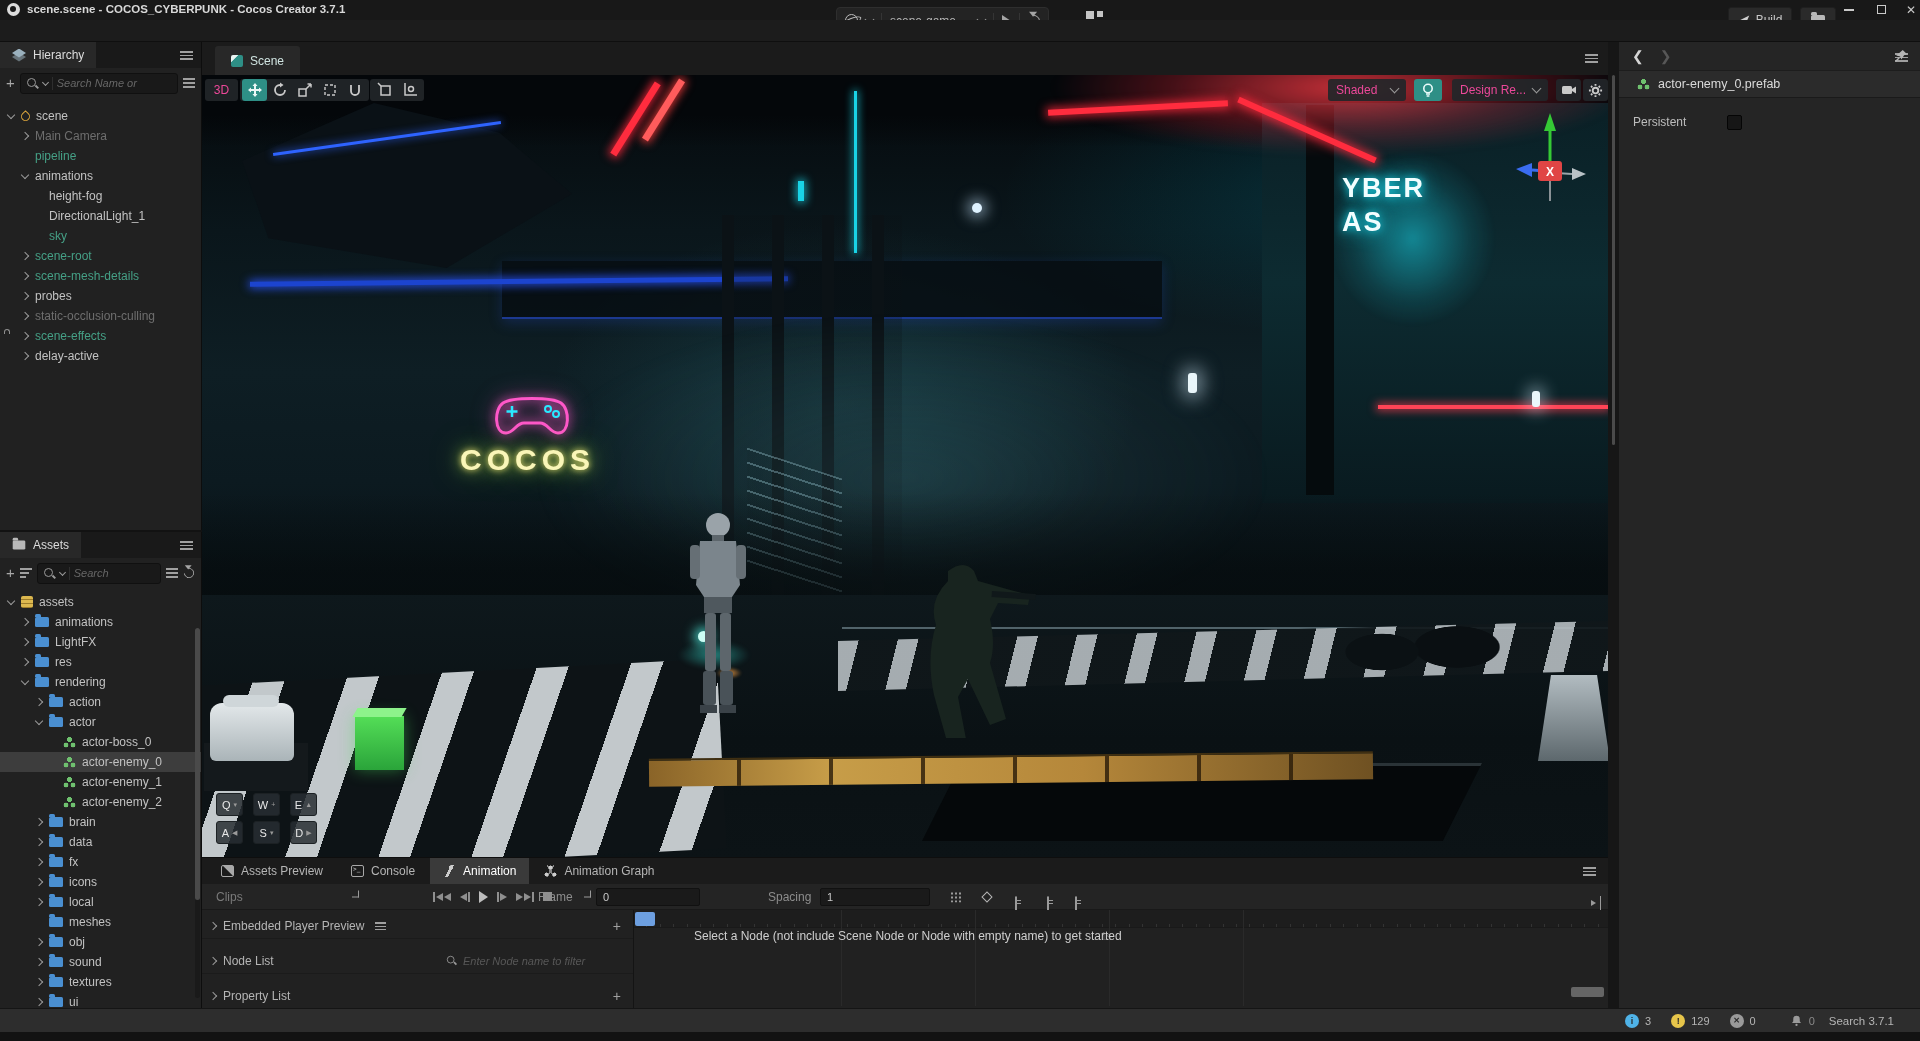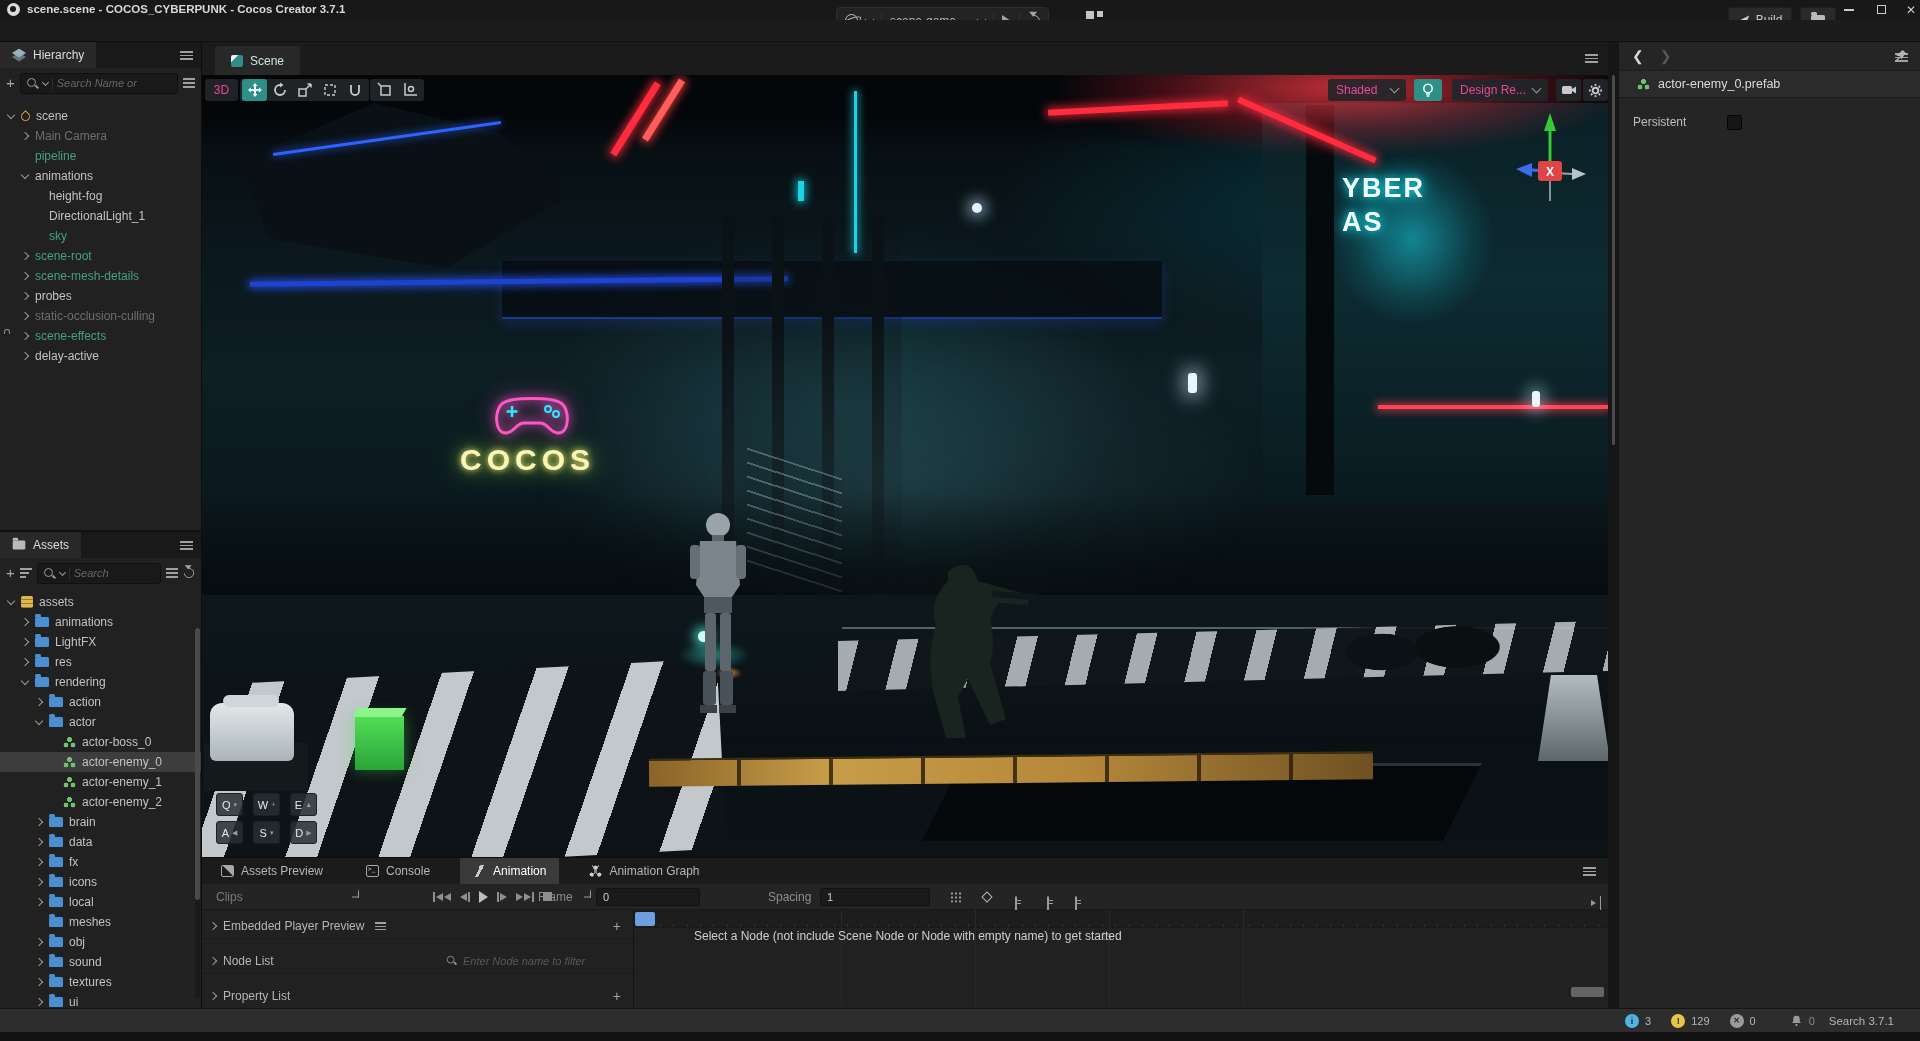--- a/index.html
+++ b/index.html
@@ -155,21 +155,21 @@
   .dd-design{left:1250px;top:4px;width:96px;height:22px;justify-content:space-between;padding:0 8px}
   .btn-cam{left:1354px;top:4px;width:25px;height:22px}
   .btn-gear{left:1381px;top:4px;width:25px;height:22px}
   .khrow{position:absolute;left:14px;display:flex;gap:10px}
   .khrow.r1{top:718px}.khrow.r2{top:746px}
   .key{width:27px;height:23px;background:rgba(40,46,50,.85);border:1px solid #1c2124;border-radius:3px;display:flex;align-items:center;justify-content:center;gap:3px;font-size:11px;color:#e8e8e8}
   .key .g{font-size:7px;color:#9a9a9a}
 
   
   .timeline{position:absolute;left:202px;top:857px;width:1406px;height:151px;background:#212121;border-top:1px solid #0e0e0e}
-  .tl-tabs{position:relative;height:26px;background:#1b1b1b;display:flex;align-items:stretch;padding-left:6px;gap:17px}
+  .tl-tabs{position:relative;height:26px;background:#1b1b1b;display:flex;align-items:stretch;padding-left:6px;gap:2px}
   .tl-tab{display:flex;align-items:center;gap:7px;padding:0 13px;color:#b5b5b5;font-size:12px}
   .tl-tab.active{background:#3a3a3a;color:#fff}
   .tabicon{width:13px;height:12px;flex:none}
   .t-preview .tabicon{border:1.4px solid #a8a8a8;border-radius:2px;background:linear-gradient(45deg,transparent 52%,#a8a8a8 53%)}
   .t-console .tabicon{border:1.4px solid #a8a8a8;border-radius:2px;position:relative}
   .t-console .tabicon::after{content:'>_';position:absolute;left:1px;top:0px;font:bold 6px/1 "DejaVu Sans Mono",monospace;color:#a8a8a8}
   .t-anim .tabicon{background:radial-gradient(circle at 8px 2.5px,#ccc 2px,transparent 2.2px),linear-gradient(115deg,transparent 42%,#ccc 42% 58%,transparent 58%)}
   .t-graph .tabicon{background:radial-gradient(circle at 2.5px 9.5px,#ccc 1.9px,transparent 2.1px),radial-gradient(circle at 10.5px 9.5px,#ccc 1.9px,transparent 2.1px),radial-gradient(circle at 6.5px 2.5px,#ccc 1.9px,transparent 2.1px),linear-gradient(63deg,transparent 46%,#888 46% 54%,transparent 54%),linear-gradient(-63deg,transparent 46%,#888 46% 54%,transparent 54%)}
   .tl-toolbar{position:absolute;left:0;top:26px;width:1406px;height:26px;background:#242424;border-bottom:1px solid #191919}
   .tl-toolbar>*{position:absolute;top:50%;transform:translateY(-50%)}

